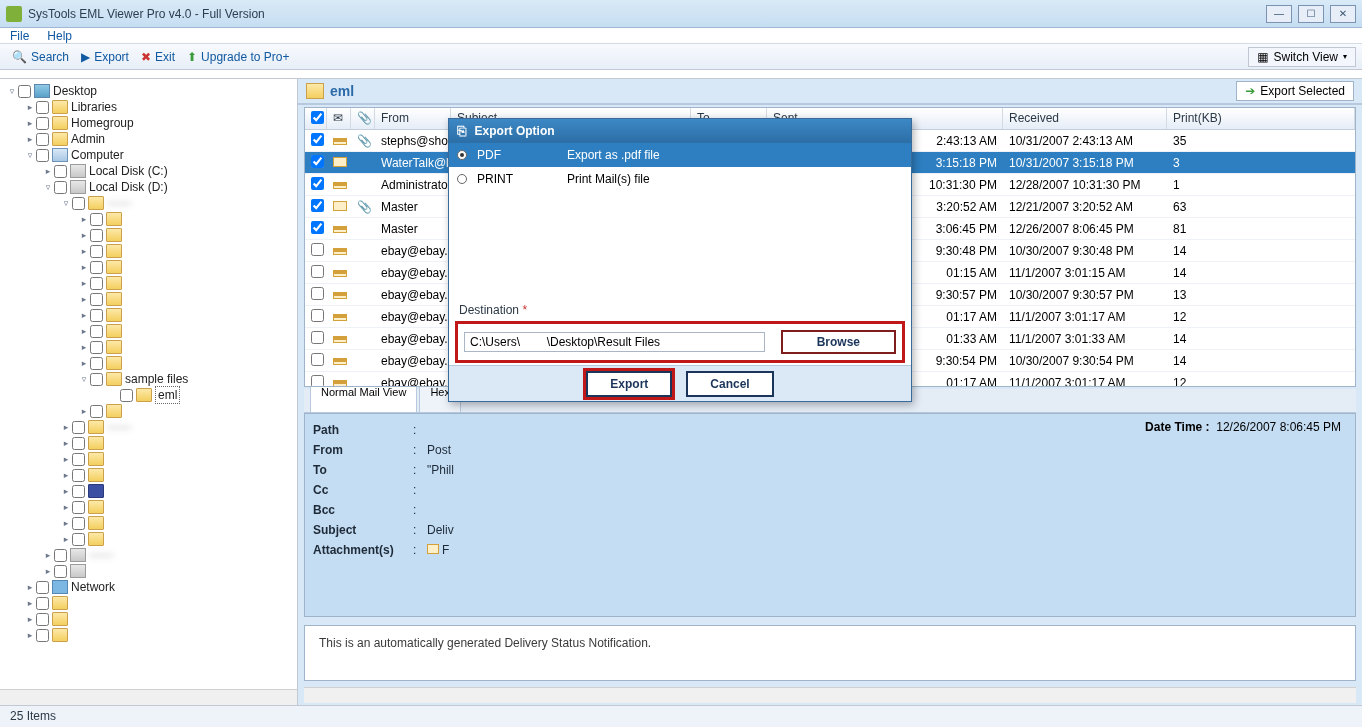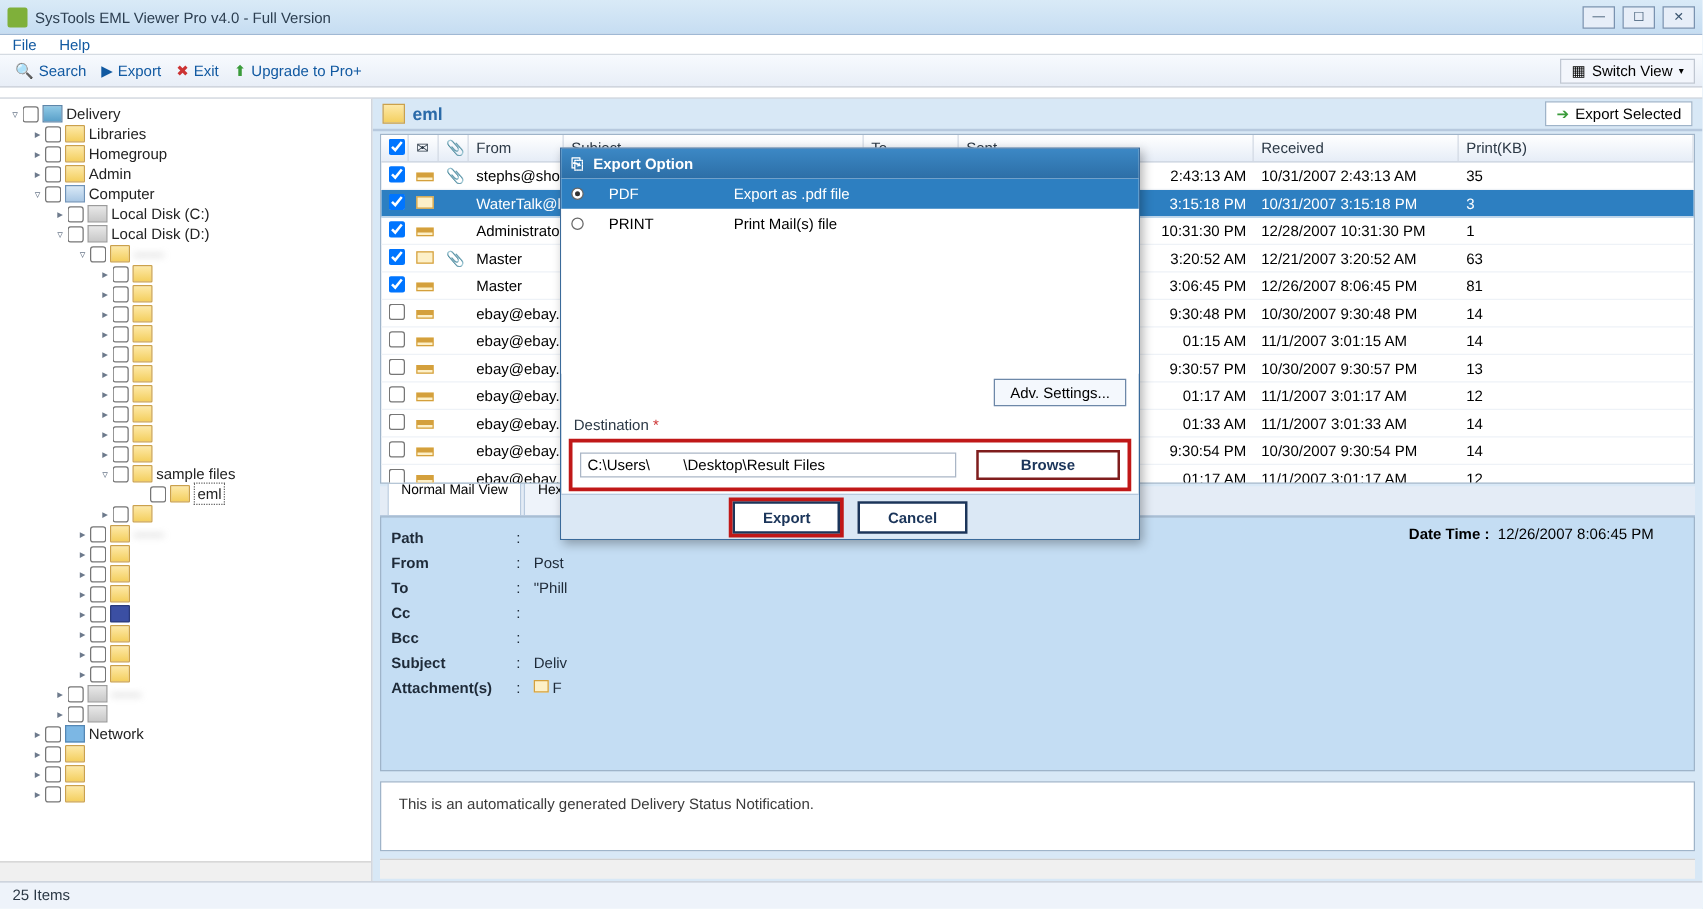--- a/index.html
+++ b/index.html
@@ -70,32 +70,32 @@
 .tabsbar { height: 24px; background: #e4ecf6; display: flex; align-items: flex-end; padding: 0 6px; gap: 2px; border-bottom: 1px solid #b7c9de; margin: 0 6px; }
 .tab { padding: 14px 10px; background: #fff; border: 1px solid #b7c9de; border-bottom: none; font-size: 11px;}
 .tab:not(.active){ background: #eef3fa; }
 
 
 .detail { margin: 0 6px 4px 6px; background: #c4ddf3; border: 1px solid #9fb4c9; padding: 6px 8px; position: relative; flex: 1; overflow: hidden;}
 .drow { display: flex; height: 20px; align-items: center; }
 .dlbl { width: 100px; font-weight: bold; color: #1e2a38; }
 .dcolon { width: 14px; color: #1e2a38; }
 .dval { color: #1e2a38; }
-.detail .dt { position: absolute; top: 6px; right: 32px; padding-left: 22px; }
+.detail .dt { position: absolute; top: 6px; right: 14px; padding-left: 22px; }
 .bodybox { margin: 4px 6px 6px 6px; background: #fff; border: 1px solid #9fb4c9; padding: 10px 14px; font-family: "Courier New", monospace; color: #3a3a3a; height: 56px; overflow: hidden; }
 
 
 .statusbar { position: absolute; bottom: 0; left: 0; right: 0; height: 22px; background: #eef3fa; border-top: 1px solid #c2c9d4; padding: 3px 10px; color: #2b3845; }
 
 
 .dialog { position: absolute; left: 448px; top: 118px; width: 464px; background: #fff; border: 1px solid #3a6a9a; box-shadow: 2px 3px 8px rgba(0,0,0,0.3); z-index: 50; }
 .dlg-title { height: 24px; background: linear-gradient(#3c88c5,#2c6ea6); color: #fff; display: flex; align-items: center; padding: 0 8px; gap: 8px; font-weight: bold;}
 .dlg-sub { background: #dbe8f5; color: #2a4663; padding: 3px 8px; font-weight: bold; border-bottom: 1px solid #b7c9de; font-size: 11px;}
 .opts { background: #fff; }
-.optrow { display: flex; align-items: center; height: 22px; padding: 12px 8px; gap: 20px; }
+.optrow { display: flex; align-items: center; height: 22px; padding: 12px 8px; gap: 10px; }
 .optrow.sel { background: #2d7fc1; color: #fff; }
 .optrow .radio { width: 10px; height: 10px; border: 1px solid #666; border-radius: 50%; background: #fff; display: inline-block; position: relative;}
 .optrow.sel .radio::after { content: ""; position: absolute; inset: 2px; background: #333; border-radius: 50%; }
 .optlbl { width: 80px; }
 .opts .blank { height: 108px; }
 .adv { display: flex; justify-content: flex-end; padding: 4px 10px; }
 .advbtn { border: 1px solid #6d88a8; background: #f4f8fd; padding: 3px 12px; }
 .destlbl { padding: 4px 10px 2px 10px; color: #2b3845; }
 .destlbl .req { color: #c33; }
 .destrow { margin: 2px 6px; border: 3px solid #c01818; padding: 6px; display: flex; gap: 16px; align-items: center; }
@@ -155,21 +155,21 @@
 </div>
 
 <div class="main">
 
   <div class="sidebar">
     <div class="tree">
       <div class="tnode" style="padding-left:6px">
           <span class="twister">▿</span>
           <input type="checkbox" style="">
           <span class="ticon desktop"></span>
-          <span class="tlabel">Delivery</span>
+          <span class="tlabel">Desktop</span>
         </div>
       <div class="tnode" style="padding-left:24px">
           <span class="twister">▸</span>
           <input type="checkbox" style="">
           <span class="ticon folder"></span>
           <span class="tlabel">Libraries</span>
         </div>
       <div class="tnode" style="padding-left:24px">
           <span class="twister">▸</span>
           <input type="checkbox" style="">
@@ -595,23 +595,20 @@
       <span class="optlbl">PDF</span>
       <span>Export as .pdf file</span>
     </div>
     <div class="optrow">
       <span class="radio"></span>
       <span class="optlbl">PRINT</span>
       <span>Print Mail(s) file</span>
     </div>
     <div class="blank"></div>
   </div>
-  <div class="adv">
-      <button class="advbtn">Adv. Settings...</button>
-    </div>
   <div class="destlbl"><span>Destination</span> <span class="req">*</span></div>
   <div class="destrow">
     <input type="text" value="C:\Users\        \Desktop\Result Files" style="">
     <button class="browse">Browse</button>
   </div>
   <div class="dlg-foot">
     <button class="btn export">Export</button>
     <button class="btn">Cancel</button>
   </div>
 </div>

